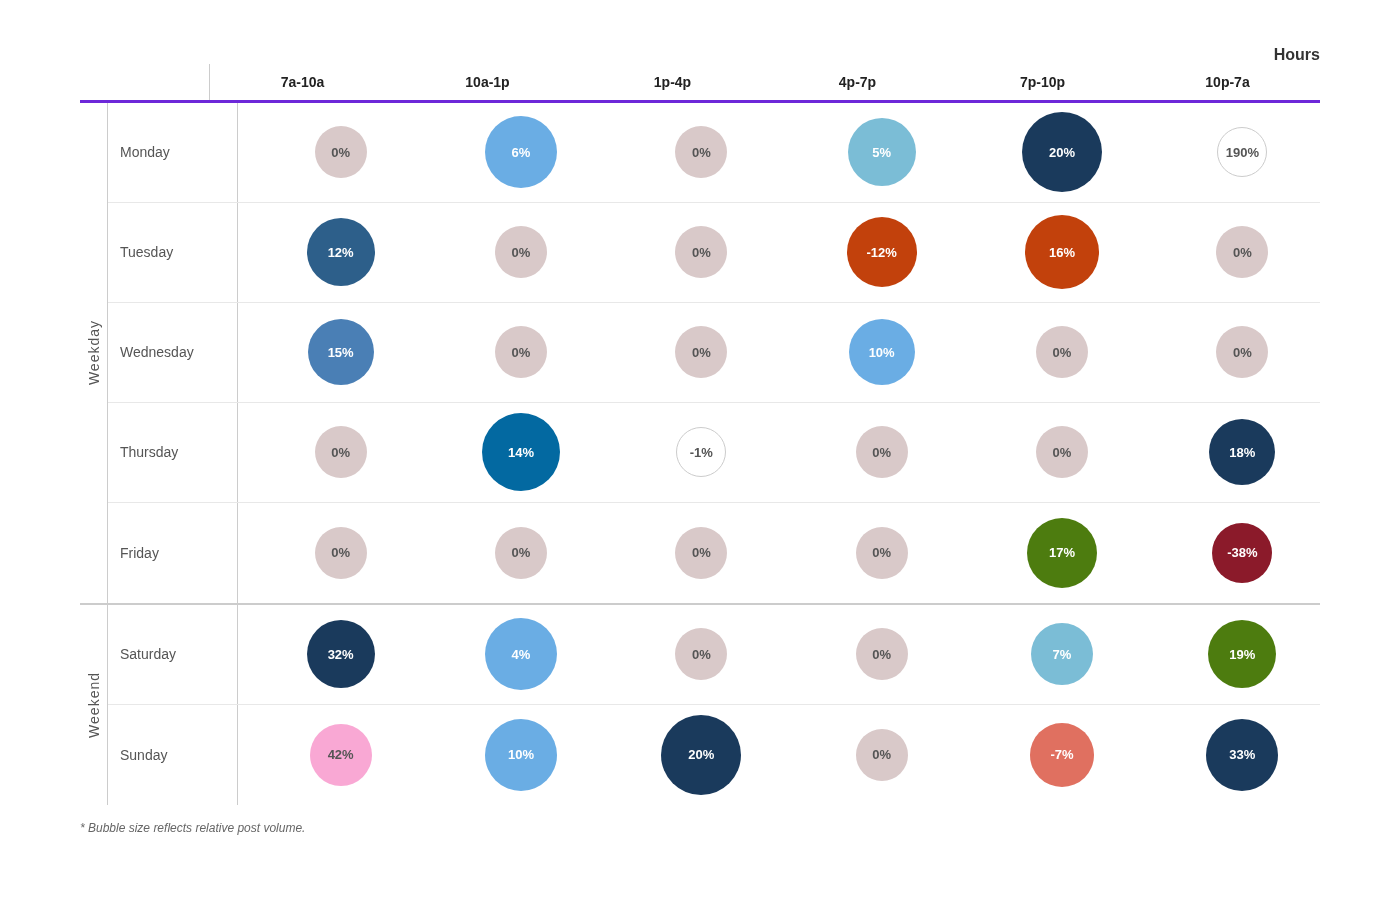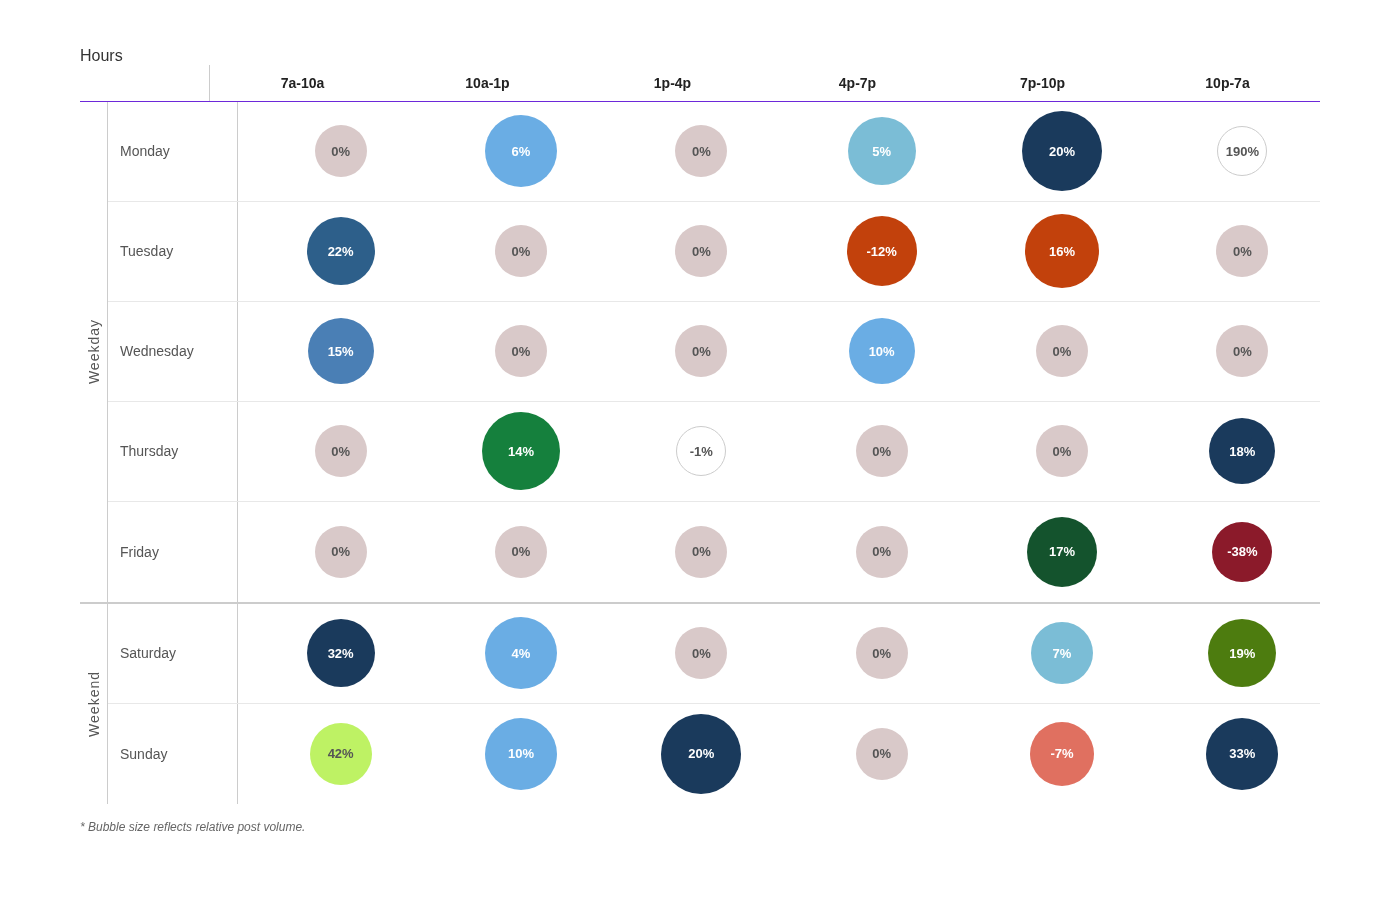--- a/index.html
+++ b/index.html
@@ -10,39 +10,39 @@
       height: 900px;
       display: flex;
       align-items: center;
       justify-content: center;
     }
     .chart-container {
       width: 1320px;
       padding: 20px 40px 40px 40px;
     }
     .hours-title {
-      text-align: left;
+      text-align: right;
       font-size: 16px;
       color: #333;
-      font-weight: 400;
+      font-weight: 700;
       margin-bottom: 0;
     }
     .table-wrapper {
       display: flex;
       flex-direction: row;
     }
     .grid-area {
       flex: 1;
       display: flex;
       flex-direction: column;
     }
     .col-headers {
       display: grid;
       grid-template-columns: 130px repeat(6, 1fr);
-      border-bottom: 1px solid #6d28d9;
+      border-bottom: 3px solid #6d28d9;
     }
     .col-header-empty {
       border-right: 1px solid #ccc;
     }
     .col-header {
       text-align: center;
       font-size: 14px;
       font-weight: 600;
       color: #222;
       padding: 10px 0;
@@ -168,21 +168,21 @@
                   <div class="cell">
                     <div class="bubble" style="width: 80px; height: 80px; background-color: rgb(26, 58, 92); color: rgb(255, 255, 255);">20%</div>
                   </div>
                   <div class="cell">
                     <div class="bubble light-text" style="width: 50px; height: 50px; background-color: rgb(255, 255, 255); border: 1px solid rgb(204, 204, 204); color: rgb(85, 85, 85);">190%</div>
                   </div>
                 </div>
                 <div class="data-row">
                   <div class="row-label">Tuesday</div>
                   <div class="cell">
-                    <div class="bubble" style="width: 68px; height: 68px; background-color: rgb(45, 95, 138); color: rgb(255, 255, 255);">22%</div>
+                    <div class="bubble" style="width: 68px; height: 68px; background-color: rgb(45, 95, 138); color: rgb(255, 255, 255);">12%</div>
                   </div>
                   <div class="cell">
                     <div class="bubble light-text" style="width: 52px; height: 52px; background-color: rgb(217, 201, 201); color: rgb(85, 85, 85);">0%</div>
                   </div>
                   <div class="cell">
                     <div class="bubble light-text" style="width: 52px; height: 52px; background-color: rgb(217, 201, 201); color: rgb(85, 85, 85);">0%</div>
                   </div>
                   <div class="cell">
                     <div class="bubble" style="width: 70px; height: 70px; background-color: #c2410c; color: rgb(255, 255, 255);">-12%</div>
                   </div>
@@ -213,21 +213,21 @@
                   <div class="cell">
                     <div class="bubble light-text" style="width: 52px; height: 52px; background-color: rgb(217, 201, 201); color: rgb(85, 85, 85);">0%</div>
                   </div>
                 </div>
                 <div class="data-row">
                   <div class="row-label">Thursday</div>
                   <div class="cell">
                     <div class="bubble light-text" style="width: 52px; height: 52px; background-color: rgb(217, 201, 201); color: rgb(85, 85, 85);">0%</div>
                   </div>
                   <div class="cell">
-                    <div class="bubble" style="width: 78px; height: 78px; background-color: #15803d; color: rgb(255, 255, 255);">14%</div>
+                    <div class="bubble" style="width: 78px; height: 78px; background-color: #0369a1; color: rgb(255, 255, 255);">14%</div>
                   </div>
                   <div class="cell">
                     <div class="bubble light-text" style="width: 50px; height: 50px; background-color: rgb(255, 255, 255); border: 1px solid rgb(204, 204, 204); color: rgb(85, 85, 85);">-1%</div>
                   </div>
                   <div class="cell">
                     <div class="bubble light-text" style="width: 52px; height: 52px; background-color: rgb(217, 201, 201); color: rgb(85, 85, 85);">0%</div>
                   </div>
                   <div class="cell">
                     <div class="bubble light-text" style="width: 52px; height: 52px; background-color: rgb(217, 201, 201); color: rgb(85, 85, 85);">0%</div>
                   </div>
@@ -243,21 +243,21 @@
                   <div class="cell">
                     <div class="bubble light-text" style="width: 52px; height: 52px; background-color: rgb(217, 201, 201); color: rgb(85, 85, 85);">0%</div>
                   </div>
                   <div class="cell">
                     <div class="bubble light-text" style="width: 52px; height: 52px; background-color: rgb(217, 201, 201); color: rgb(85, 85, 85);">0%</div>
                   </div>
                   <div class="cell">
                     <div class="bubble light-text" style="width: 52px; height: 52px; background-color: rgb(217, 201, 201); color: rgb(85, 85, 85);">0%</div>
                   </div>
                   <div class="cell">
-                    <div class="bubble" style="width: 70px; height: 70px; background-color: #14532d; color: rgb(255, 255, 255);">17%</div>
+                    <div class="bubble" style="width: 70px; height: 70px; background-color: #4d7c0f; color: rgb(255, 255, 255);">17%</div>
                   </div>
                   <div class="cell">
                     <div class="bubble" style="width: 60px; height: 60px; background-color: rgb(139, 26, 42); color: rgb(255, 255, 255); text-align: right;">-38%</div>
                   </div>
                 </div>
               </div>
             </div>
           </div>
           <div class="data-section weekend">
             <div class="section-rows">
@@ -282,21 +282,21 @@
                   <div class="cell">
                     <div class="bubble" style="width: 62px; height: 62px; background-color: rgb(123, 189, 214); color: rgb(255, 255, 255);">7%</div>
                   </div>
                   <div class="cell">
                     <div class="bubble" style="width: 68px; height: 68px; background-color: #4d7c0f; color: rgb(255, 255, 255);">19%</div>
                   </div>
                 </div>
                 <div class="data-row">
                   <div class="row-label">Sunday</div>
                   <div class="cell">
-                    <div class="bubble light-text" style="width: 62px; height: 62px; background-color: #bef264;">42%</div>
+                    <div class="bubble light-text" style="width: 62px; height: 62px; background-color: #f9a8d4;">42%</div>
                   </div>
                   <div class="cell">
                     <div class="bubble" style="width: 72px; height: 72px; background-color: rgb(106, 173, 228); color: rgb(255, 255, 255);">10%</div>
                   </div>
                   <div class="cell">
                     <div class="bubble" style="width: 80px; height: 80px; background-color: rgb(26, 58, 92); color: rgb(255, 255, 255);">20%</div>
                   </div>
                   <div class="cell">
                     <div class="bubble light-text" style="width: 52px; height: 52px; background-color: rgb(217, 201, 201); color: rgb(85, 85, 85);">0%</div>
                   </div>

